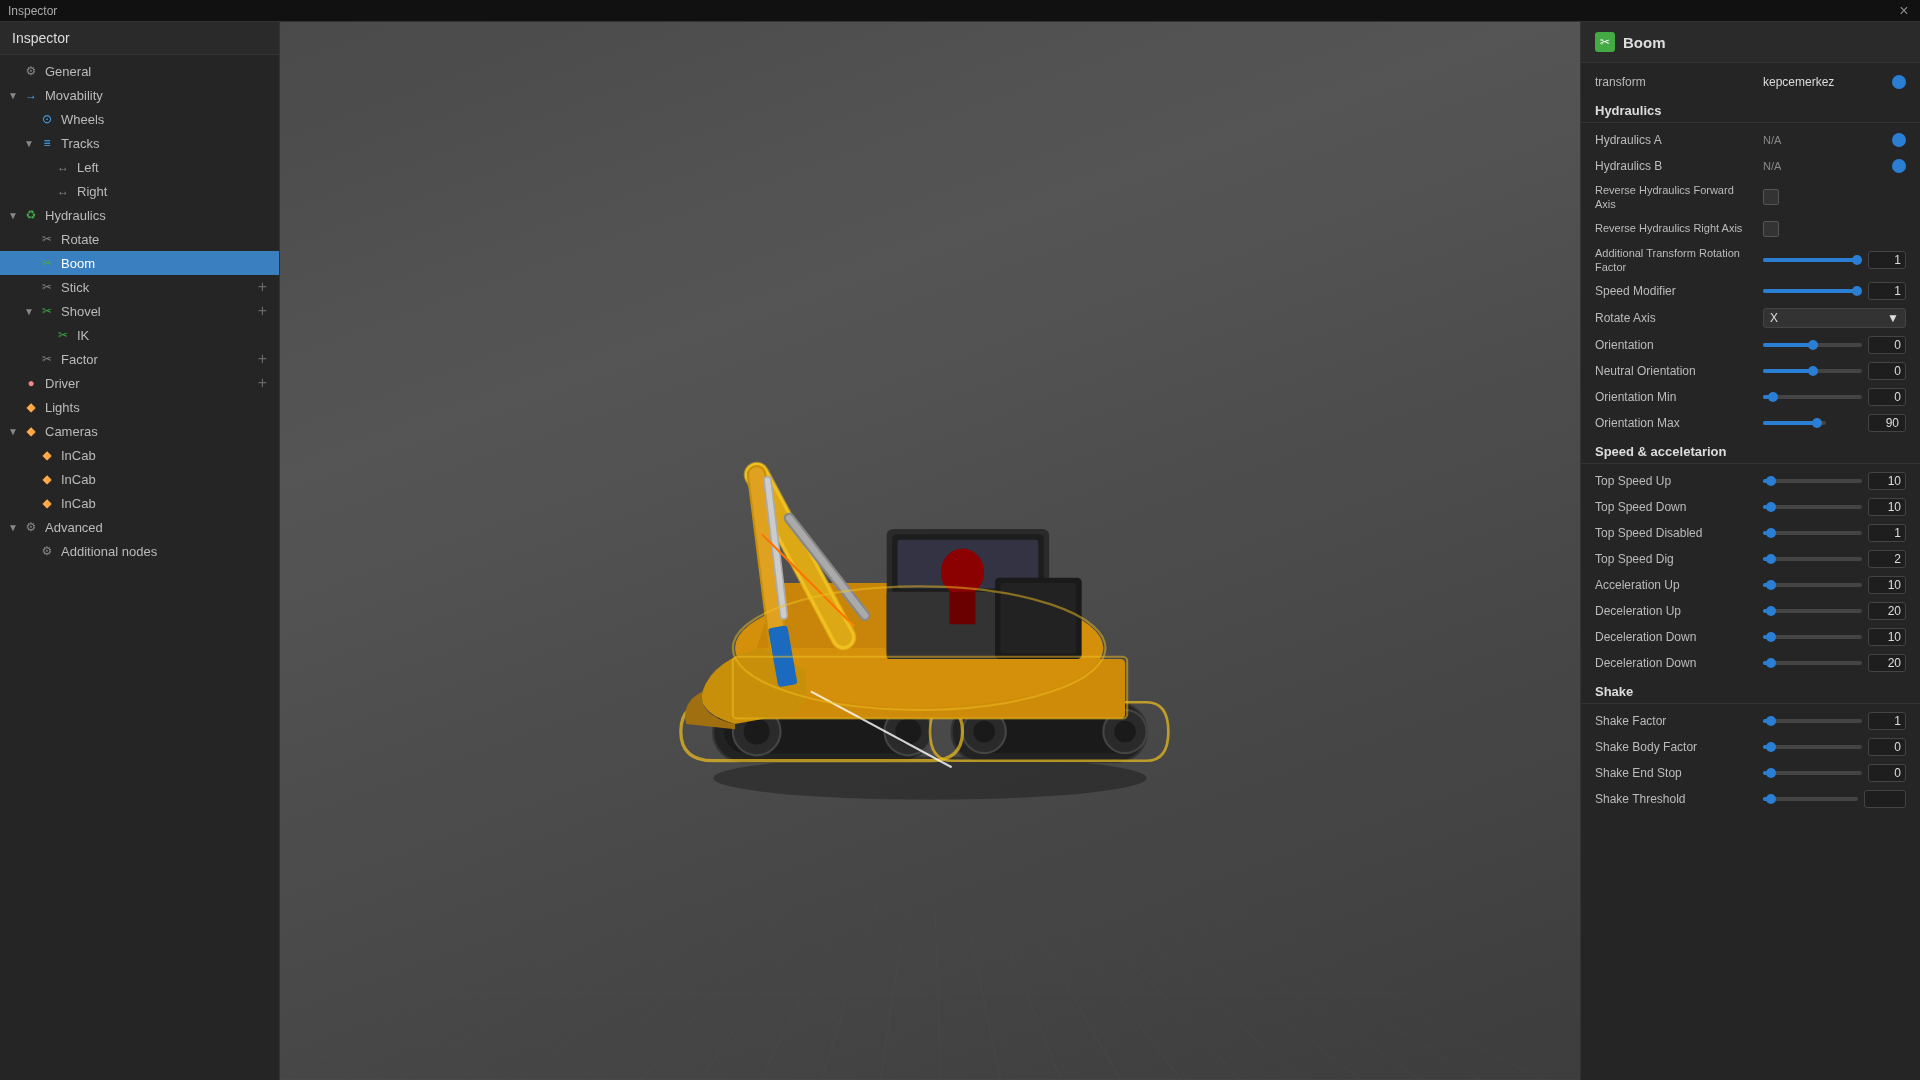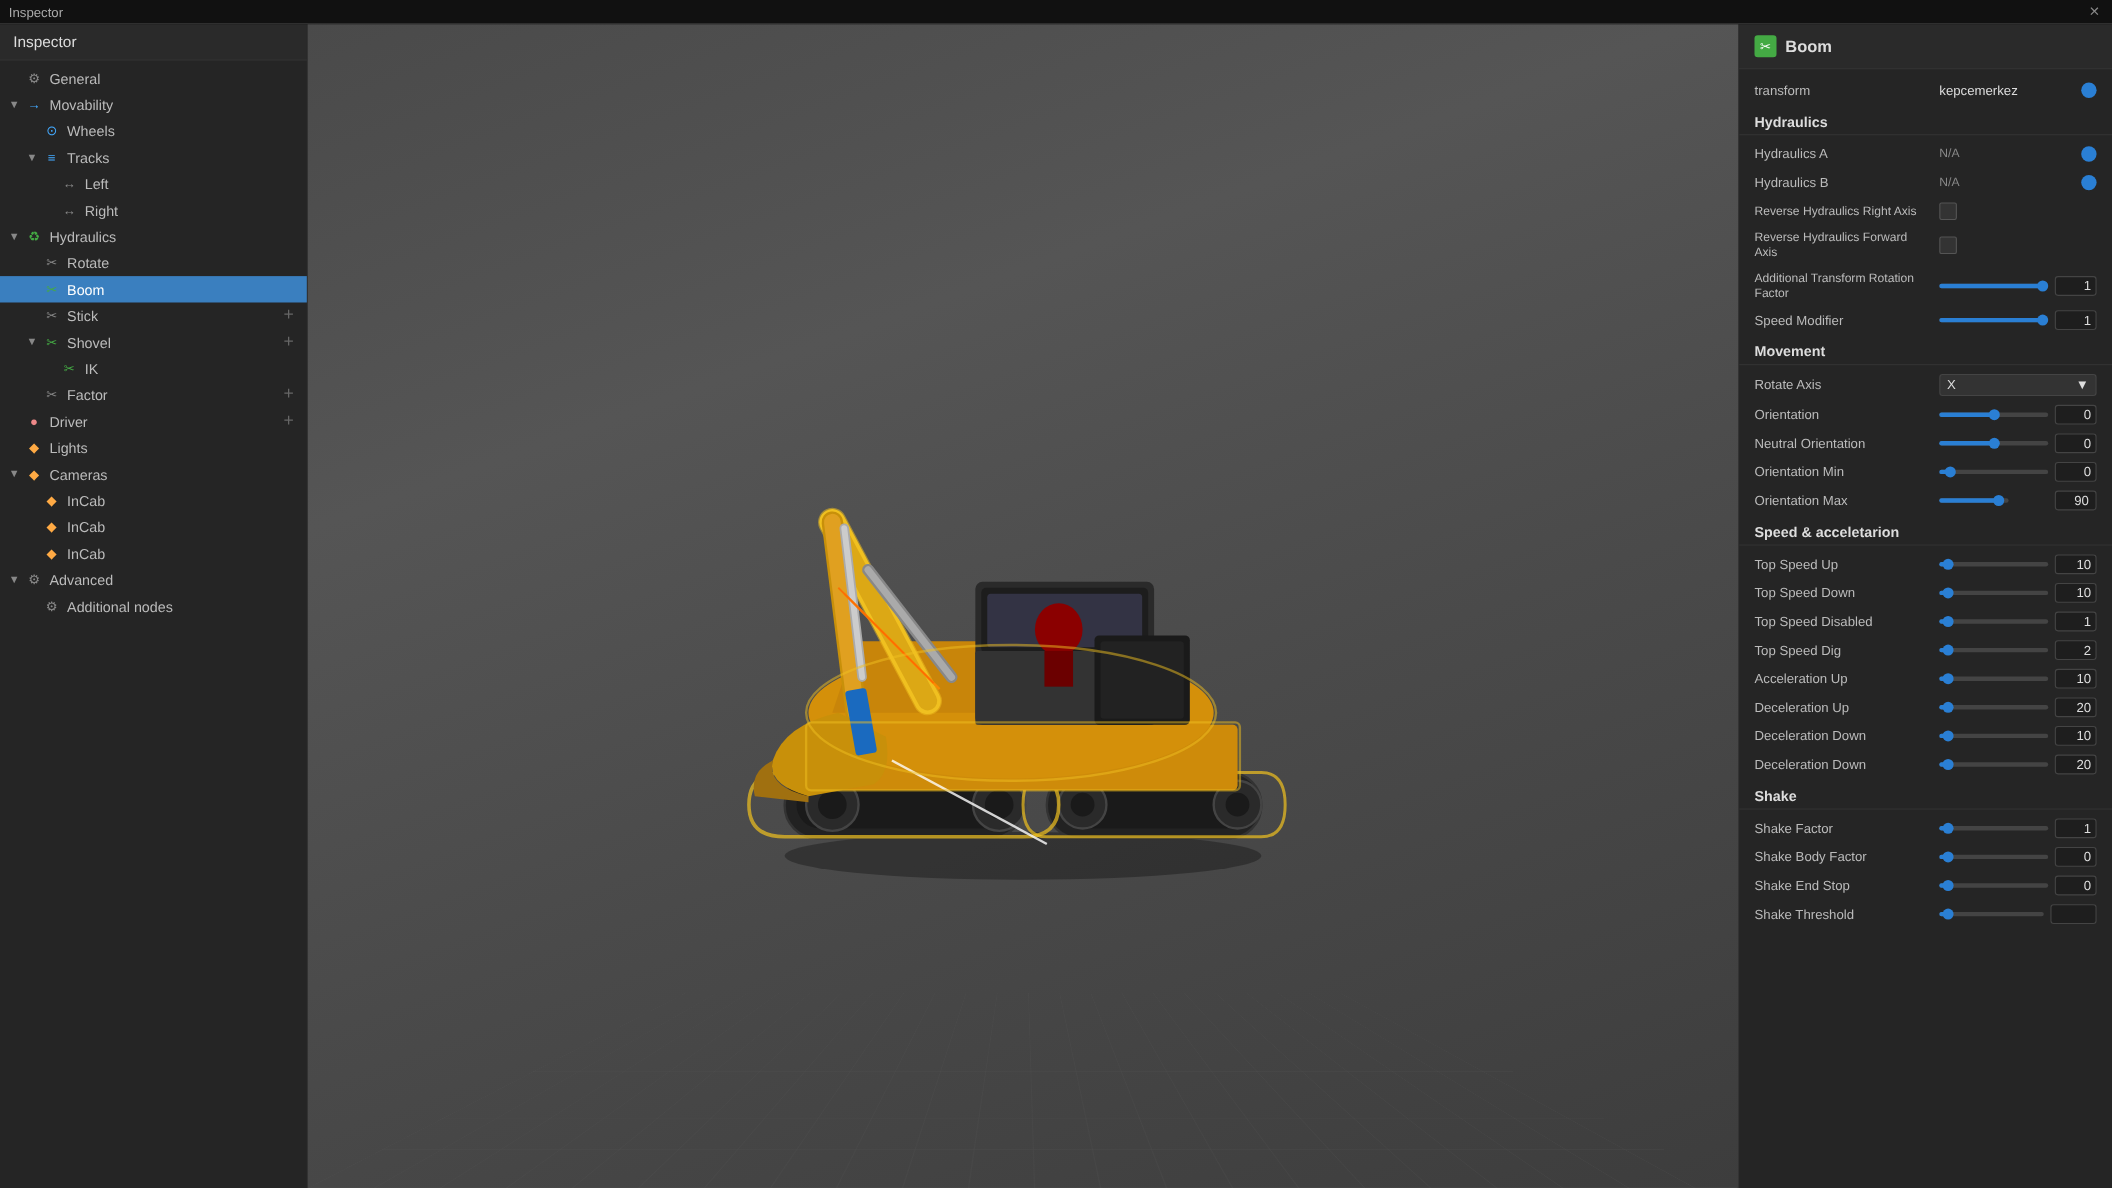--- a/index.html
+++ b/index.html
@@ -683,28 +683,28 @@
 
       <div class="prop-row">
         <span class="prop-label">Hydraulics B</span>
         <div class="prop-value-area">
           <span class="prop-na">N/A</span>
           <div class="blue-dot"></div>
         </div>
       </div>
 
       <div class="prop-row">
+        <span class="prop-label" style="font-size:11px;line-height:1.3;">Reverse Hydraulics Forward Axis</span>
+        <div class="prop-value-area">
+          <div class="prop-checkbox"></div>
+        </div>
+      </div>
+
+      <div class="prop-row">
         <span class="prop-label" style="font-size:11px;line-height:1.3;">Reverse Hydraulics Right Axis</span>
-        <div class="prop-value-area">
-          <div class="prop-checkbox"></div>
-        </div>
-      </div>
-
-      <div class="prop-row">
-        <span class="prop-label" style="font-size:11px;line-height:1.3;">Reverse Hydraulics Forward Axis</span>
         <div class="prop-value-area">
           <div class="prop-checkbox"></div>
         </div>
       </div>
 
       <div class="prop-row">
         <span class="prop-label" style="font-size:11px;line-height:1.3;">Additional Transform Rotation Factor</span>
         <div class="prop-value-area">
           <div class="slider-container">
             <div class="slider-track">
@@ -722,21 +722,20 @@
           <div class="slider-container">
             <div class="slider-track">
               <div class="slider-fill" style="width:95%"></div>
               <div class="slider-thumb" style="left:95%"></div>
             </div>
           </div>
           <input class="prop-number" value="1" style="width: 38px; background: rgb(30, 30, 30); border: 1px solid rgb(68, 68, 68); border-radius: 3px; padding: 1px 4px; color: rgb(221, 221, 221); font-size: 12px; text-align: right;">
         </div>
       </div>
 
-      <div class="section-header">Movement</div>
 
       <div class="prop-row">
         <span class="prop-label">Rotate Axis</span>
         <div class="prop-value-area">
           <div class="prop-dropdown">
             <span>X</span>
             <span>▼</span>
           </div>
         </div>
       </div>

